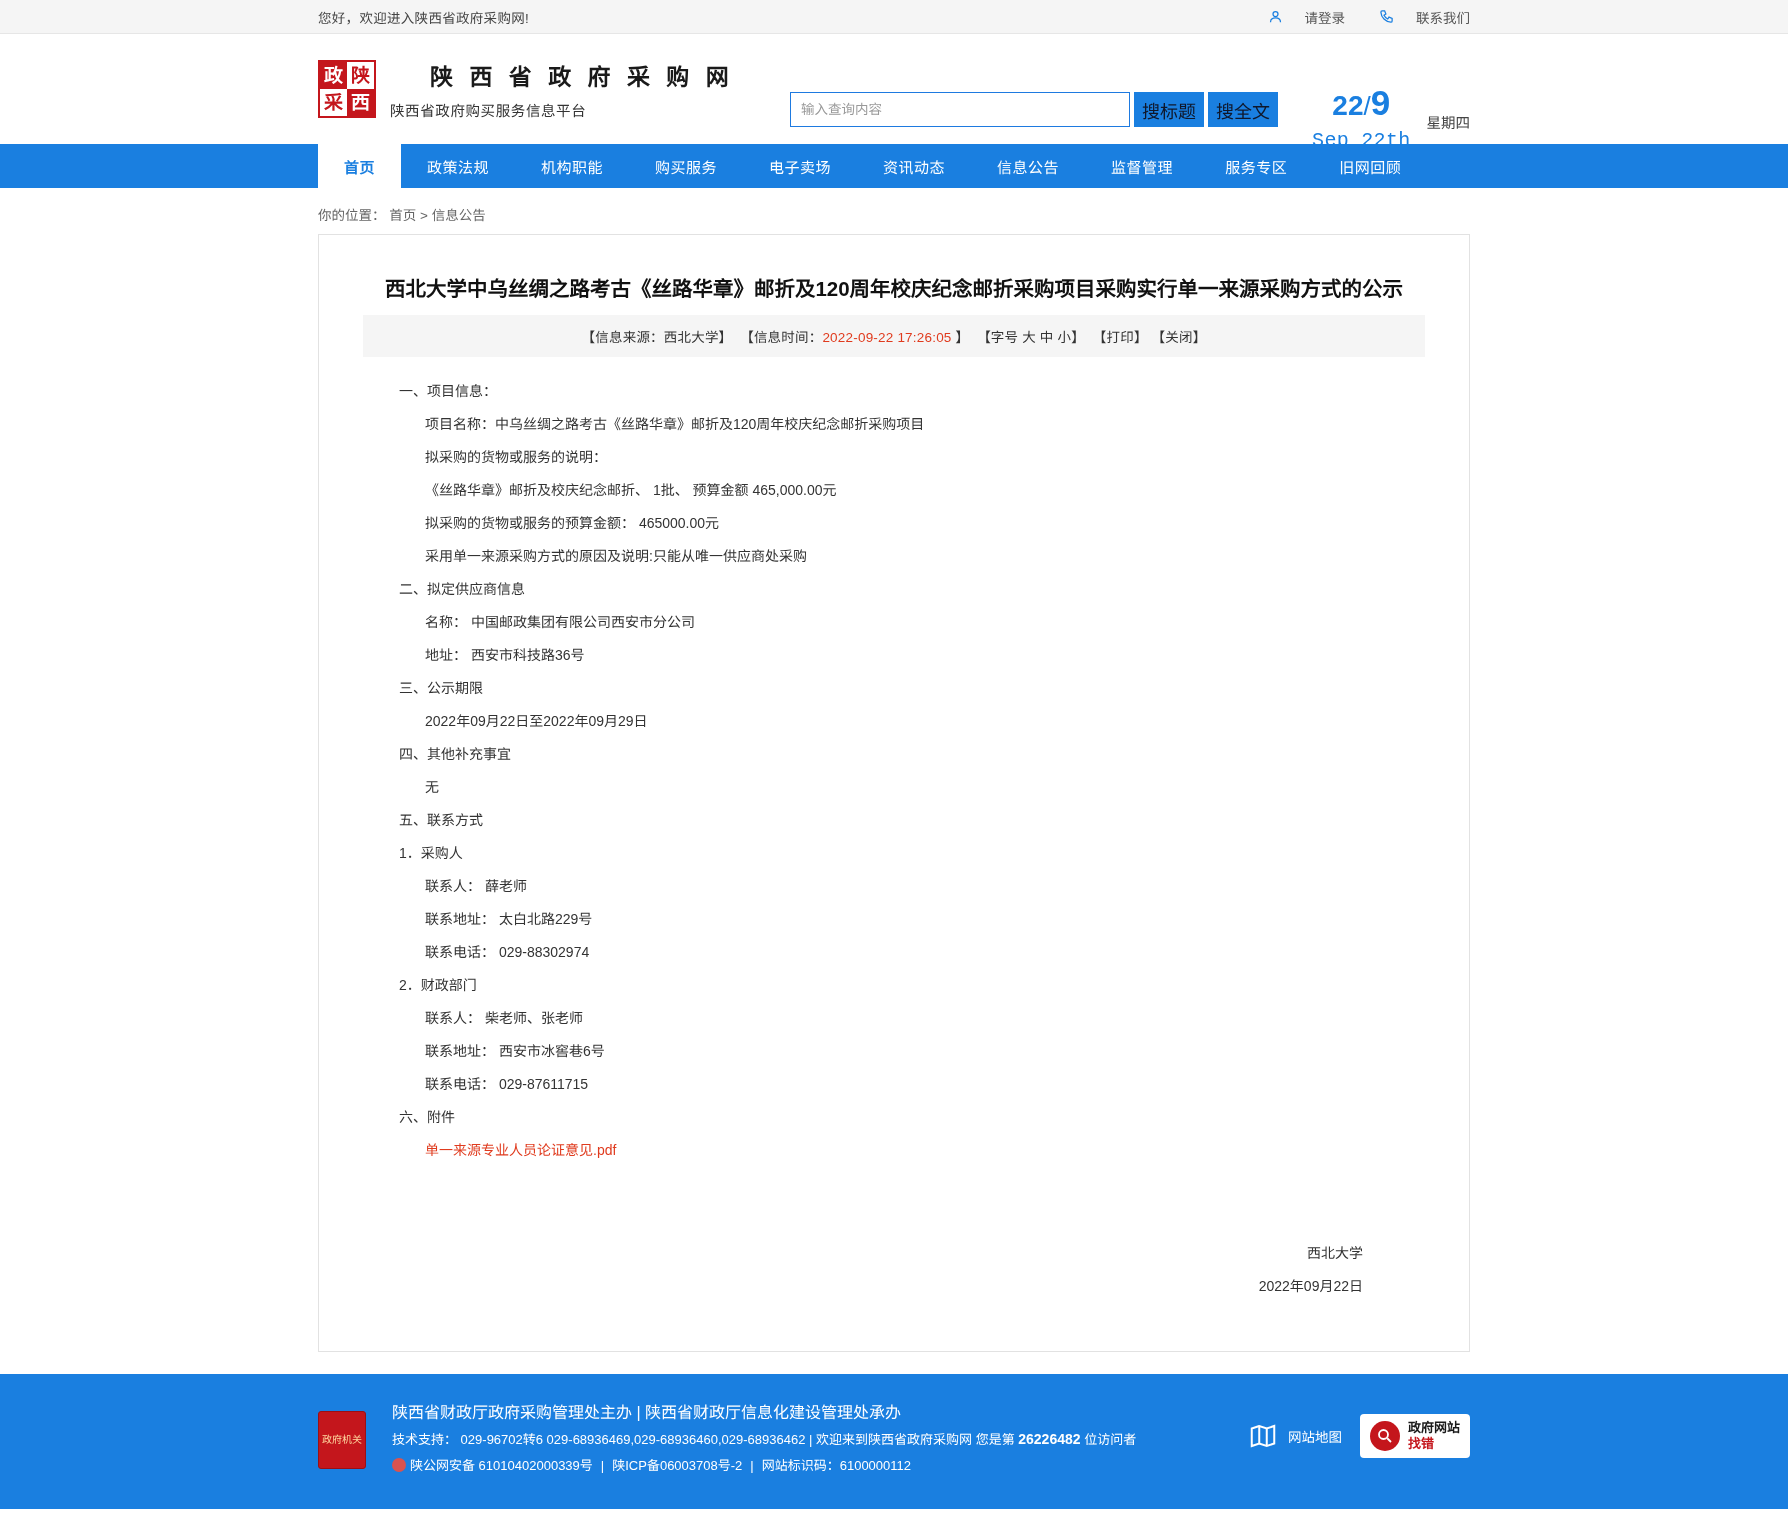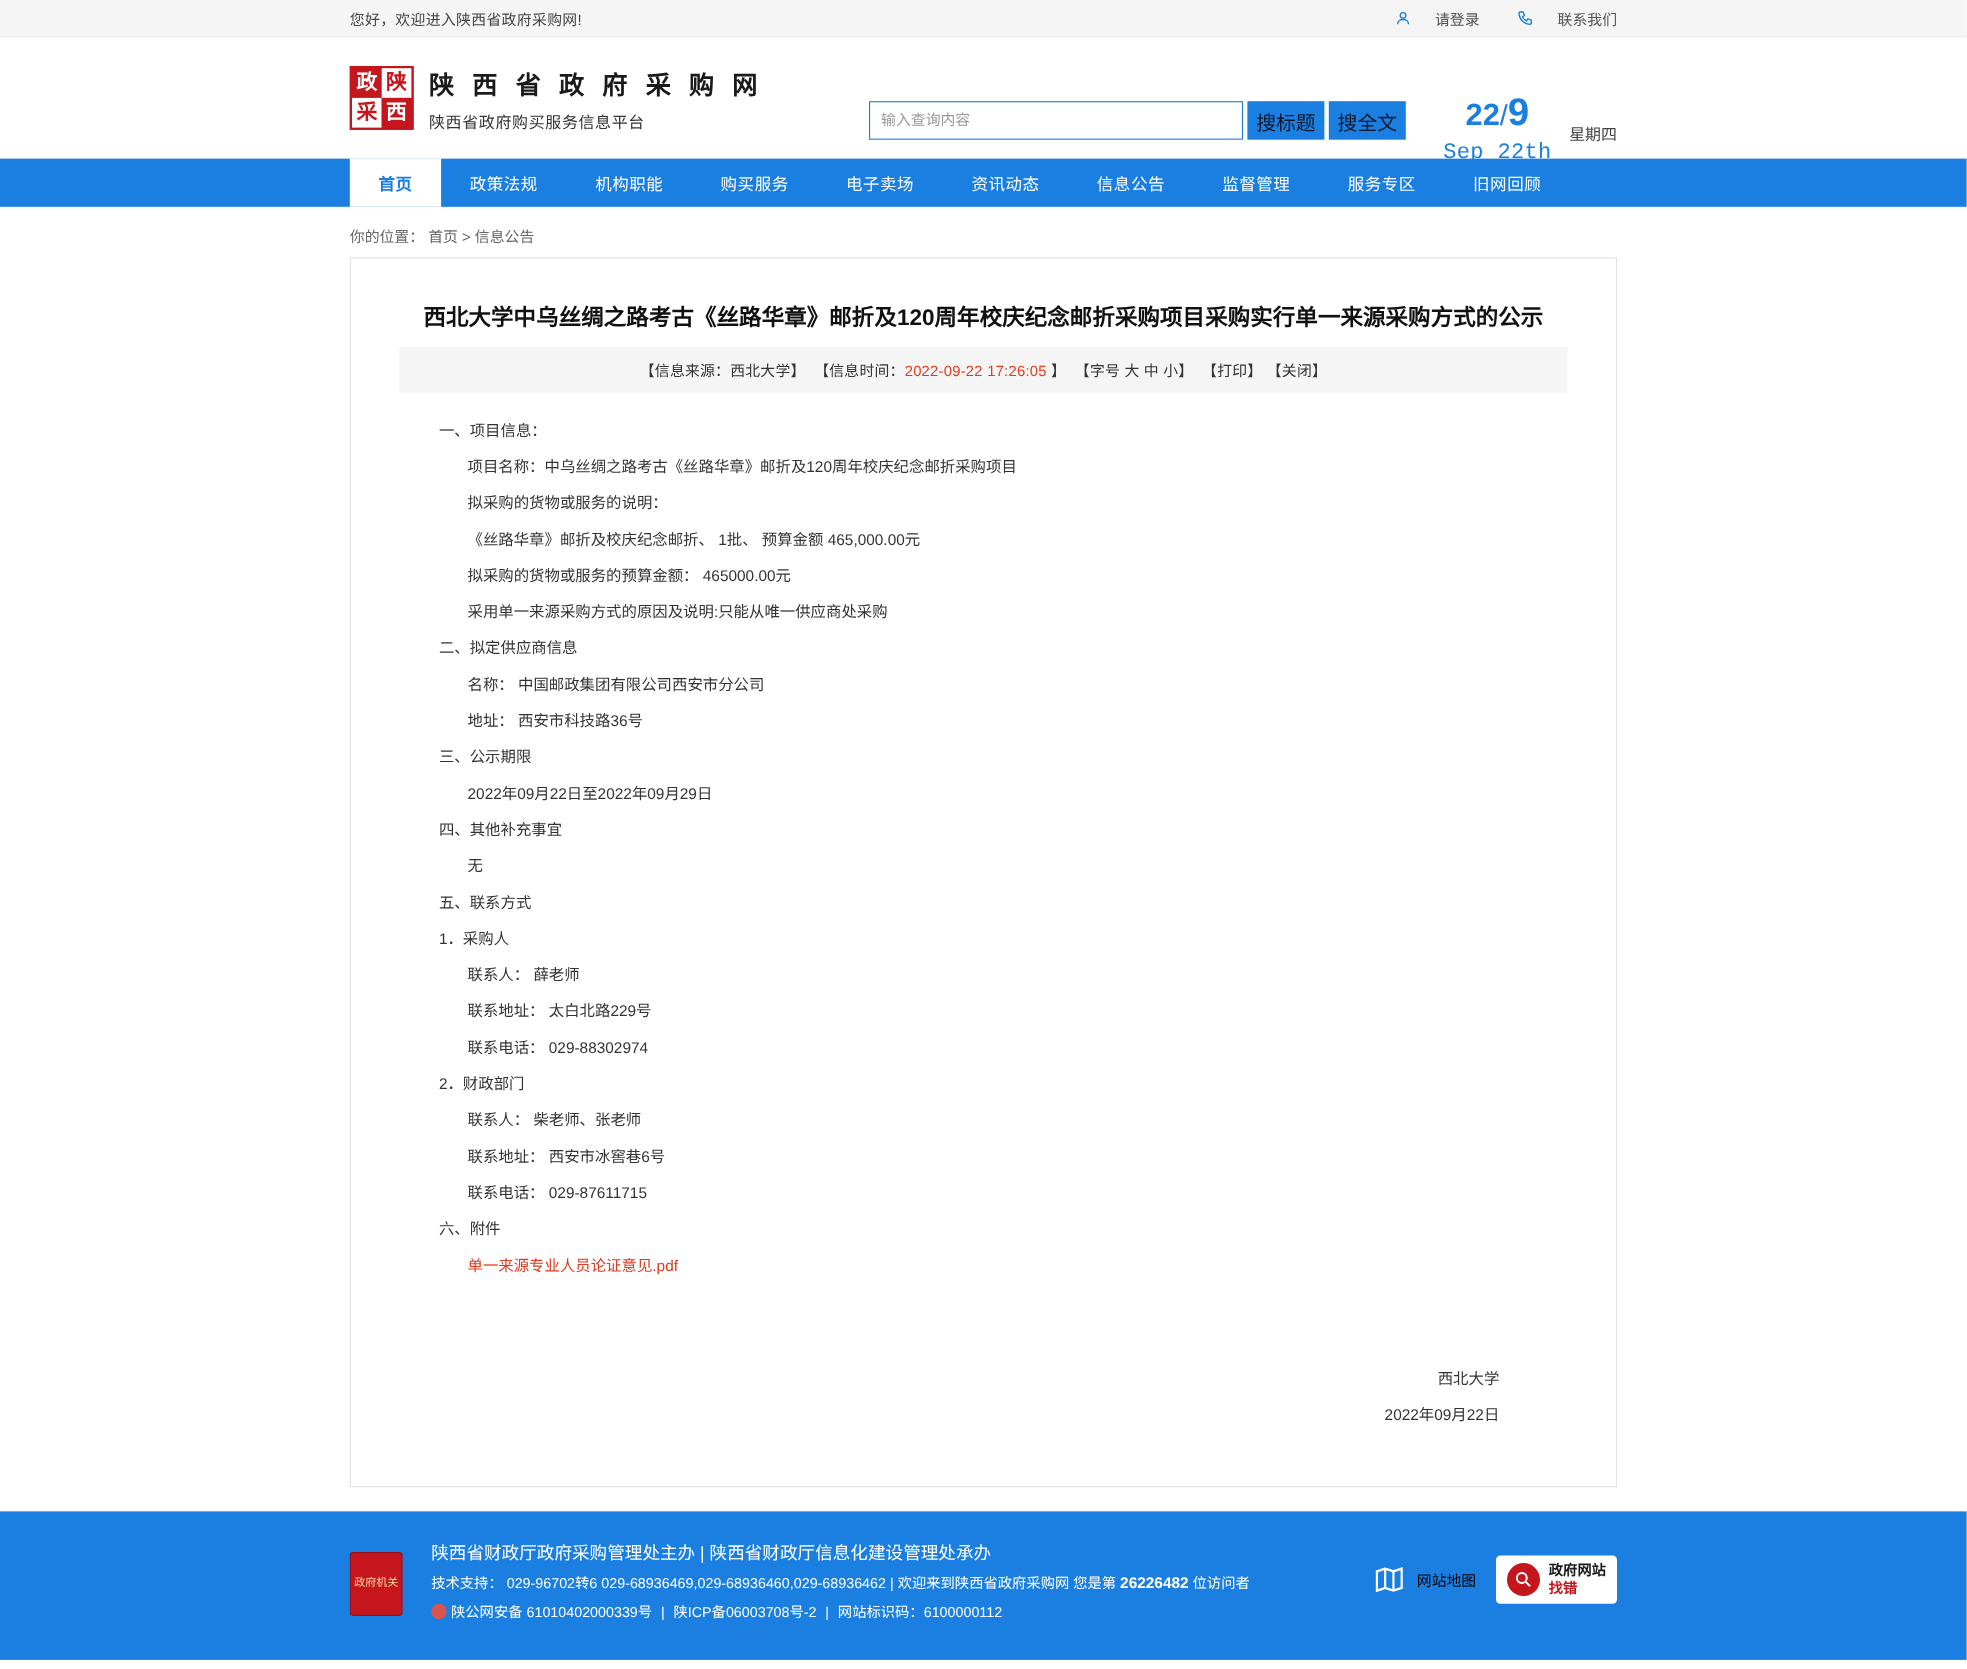--- a/index.html
+++ b/index.html
@@ -58,21 +58,21 @@
     align-items: center;
     border: 2px solid #c4161c;
     font-family: "DejaVu Sans", sans-serif;
   }
   .logo-mark span { display:block; line-height: 27px; }
   .logo-mark span:nth-child(1){ background:#c4161c; color:#fff;}
   .logo-mark span:nth-child(2){ background:#fff; color:#c4161c;}
   .logo-mark span:nth-child(3){ background:#fff; color:#c4161c;}
   .logo-mark span:nth-child(4){ background:#c4161c; color:#fff;}
   .logo-text .l1 {
-    font-size: 23px; font-weight: bold; color: #1a1a1a; letter-spacing: 5px;
+    font-size: 23px; font-weight: bold; color: #1a1a1a; letter-spacing: 5px; margin-left: 40px;
   }
   .logo-text .l2 {
     font-size: 14.5px; color: #333; letter-spacing: .6px; margin-top: 7px;
   }
 
   .search-box {
     position: absolute;
     left: 790px;
     top: 58px;
     display: flex;
@@ -215,21 +215,21 @@
     margin-right: 4px;
   }
   .footer-right {
     position: absolute;
     right: 318px;
     top: 40px;
     display: flex;
     align-items: center;
     gap: 18px;
   }
-  .sitemap { display: flex; align-items: center; gap: 10px; color: #000000; font-size: 13.5px; cursor: pointer;}
+  .sitemap { display: flex; align-items: center; gap: 10px; color: #ffffff; font-size: 13.5px; cursor: pointer;}
   .gov-badge {
     background: #fff;
     border-radius: 4px;
     padding: 6px 10px;
     display: flex;
     align-items: center;
     gap: 8px;
     cursor: pointer;
   }
   .gov-badge .g-txt { font-size: 13px; line-height: 16px; }

